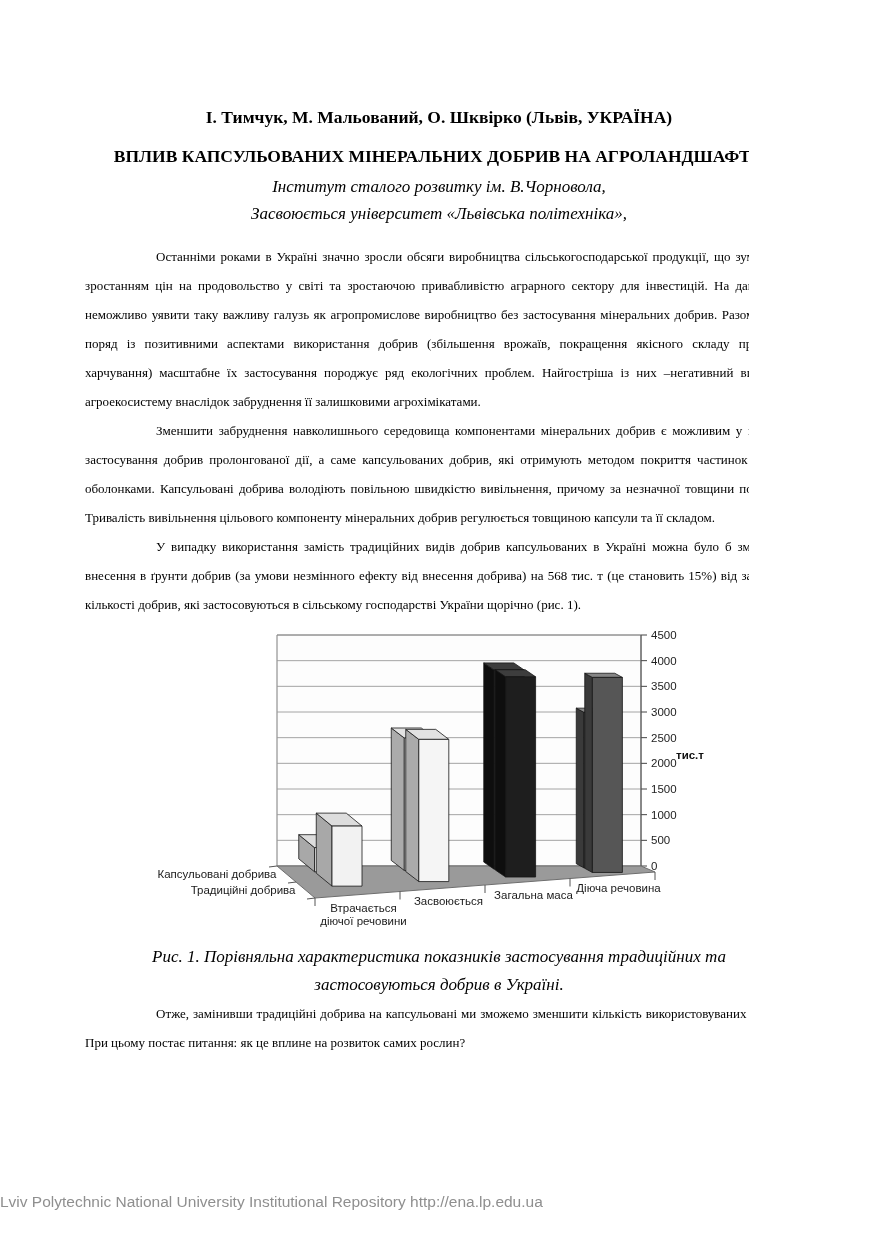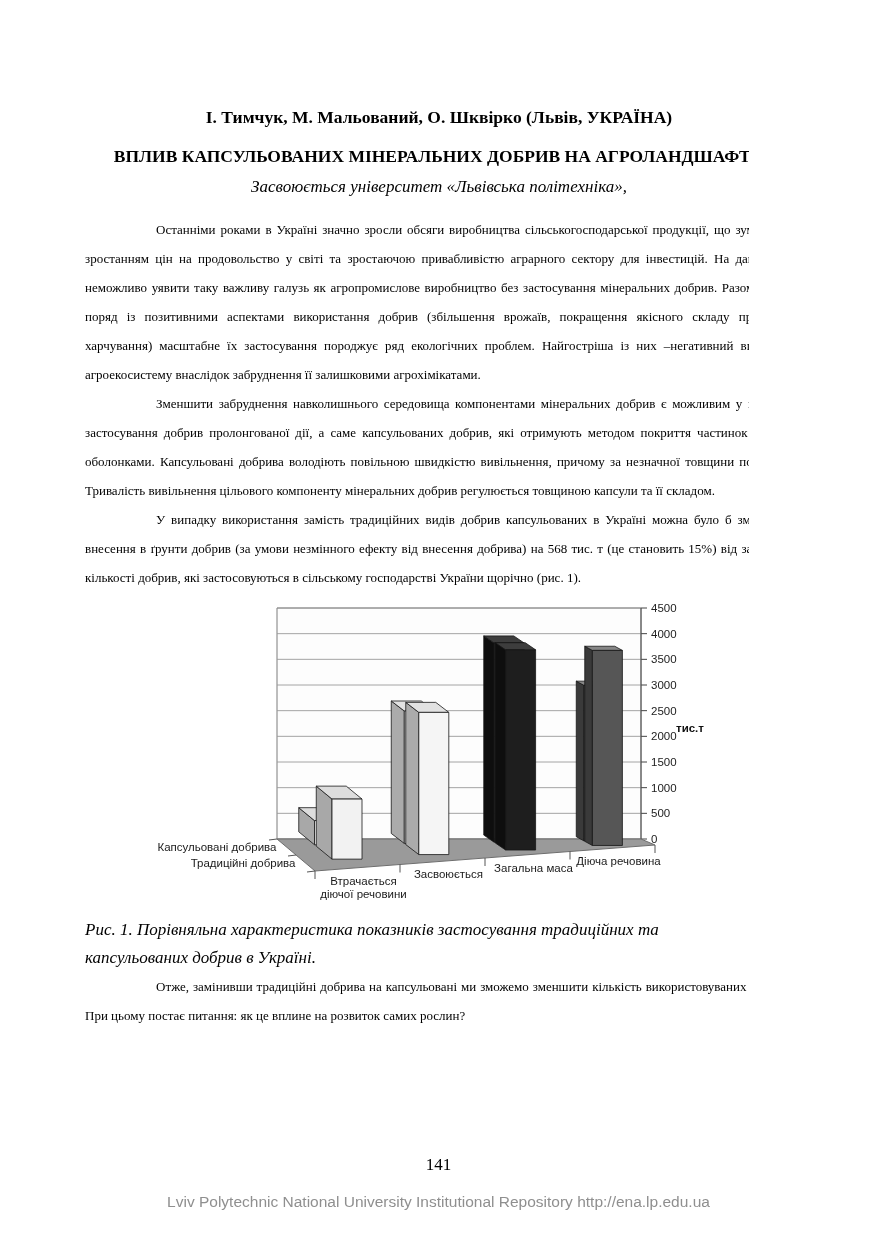--- a/index.html
+++ b/index.html
@@ -12,34 +12,35 @@
     overflow:hidden;
   }
   .column{position:absolute;left:85px;top:103px;width:708px;}
   .authors{margin:0 0 11px 0;text-align:center;font-weight:bold;font-size:17.5px;line-height:28px;}
   .title{margin:0 0 2px 0;text-align:center;font-weight:bold;font-size:17.5px;line-height:29px;}
   .aff{margin:0;text-align:center;font-style:italic;font-size:17px;line-height:27px;}
   .body{margin:0;text-align:justify;font-size:13px;line-height:29px;text-indent:71px;}
   .body.first{margin-top:15px;}
   .chart-wrap{margin:4px 0 0 45px;width:600px;height:318px;}
   .chart-wrap svg{display:block;width:600px;height:318px;}
-  .caption{margin:2px 0 0 0;text-align:left;font-style:italic;font-size:17px;line-height:28px;}
+  .caption{margin:2px 0 0 0;text-align:center;font-style:italic;font-size:17px;line-height:28px;}
   .pagenum{position:absolute;top:1155px;left:0;width:877px;text-align:center;font-size:17px;}
   .footer{
-    position:absolute;top:1193px;left:0;width:877px;text-align:center;
+    position:absolute;top:1193px;left:0;width:877px;
     font-family:"Liberation Sans", sans-serif;font-size:15.5px;color:#8f8f8f;
   }
 </style>
 </head>
 <body>
 
 <div class="page">
   <div class="column">
     <p class="authors">І. Тимчук, М. Мальований, О. Шквірко (Львів, УКРАЇНА)</p>
     <p class="title">ВПЛИВ КАПСУЛЬОВАНИХ МІНЕРАЛЬНИХ ДОБРИВ НА АГРОЛАНДШАФТИ</p>
+    <p class="aff">Інститут сталого розвитку ім. В.Чорновола,</p>
     <p class="aff">Засвоюється університет «Львівська політехніка»,</p>
 
     <p class="body first">Останніми роками в Україні значно зросли обсяги виробництва сільськогосподарської продукції, що зумовлено зростанням цін на продовольство у світі та зростаючою привабливістю аграрного сектору для інвестицій. На даний час неможливо уявити таку важливу галузь як агропромислове виробництво без застосування мінеральних добрив. Разом із тим поряд із позитивними аспектами використання добрив (збільшення врожаїв, покращення якісного складу продуктів харчування) масштабне їх застосування породжує ряд екологічних проблем. Найгостріша із них –негативний вплив на агроекосистему внаслідок забруднення її залишковими агрохімікатами.</p>
     <p class="body">Зменшити забруднення навколишнього середовища компонентами мінеральних добрив є можливим у випадку застосування добрив пролонгованої дії, а саме капсульованих добрив, які отримують методом покриття частинок добрив оболонками. Капсульовані добрива володіють повільною швидкістю вивільнення, причому за незначної товщини покриття. Тривалість вивільнення цільового компоненту мінеральних добрив регулюється товщиною капсули та її складом.</p>
     <p class="body">У випадку використання замість традиційних видів добрив капсульованих в Україні можна було б зменшити внесення в ґрунти добрив (за умови незмінного ефекту від внесення добрива) на 568 тис. т (це становить 15%) від загальної кількості добрив, які застосовуються в сільському господарстві України щорічно (рис. 1).</p>
 
     <div class="chart-wrap">
       <svg id="chart3d" viewBox="130 700 600 318" xmlns="http://www.w3.org/2000/svg">
           <polygon points="277,712 641,712 641,943 277,943" fill="#fdfdfd" stroke="#7d7d7d" stroke-width="1"></polygon>
           <line x1="277" y1="943" x2="641" y2="943" stroke="#9a9a9a" stroke-width="0.9"></line>
@@ -110,20 +111,19 @@
           <text x="276.5" y="955" text-anchor="end" font-family="&quot;Liberation Sans&quot;,sans-serif" font-size="11.5" fill="#1a1a1a">Капсульовані добрива</text>
           <text x="295.5" y="971" text-anchor="end" font-family="&quot;Liberation Sans&quot;,sans-serif" font-size="11.5" fill="#1a1a1a">Традиційні добрива</text>
           <text x="363.5" y="988.75" text-anchor="middle" font-family="&quot;Liberation Sans&quot;,sans-serif" font-size="11.5" fill="#1a1a1a">Втрачається</text>
           <text x="363.5" y="1001.75" text-anchor="middle" font-family="&quot;Liberation Sans&quot;,sans-serif" font-size="11.5" fill="#1a1a1a">діючої речовини</text>
           <text x="448.5" y="982.25" text-anchor="middle" font-family="&quot;Liberation Sans&quot;,sans-serif" font-size="11.5" fill="#1a1a1a">Засвоюється</text>
           <text x="533.5" y="975.75" text-anchor="middle" font-family="&quot;Liberation Sans&quot;,sans-serif" font-size="11.5" fill="#1a1a1a">Загальна маса</text>
           <text x="618.5" y="969.25" text-anchor="middle" font-family="&quot;Liberation Sans&quot;,sans-serif" font-size="11.5" fill="#1a1a1a">Діюча речовина</text>
         </svg>
     </div>
 
-    <p class="caption"><span>Рис. 1. Порівняльна характеристика показників застосування традиційних та</span><br><span>капсульованих добрив в Україні.</span></p>
+    <p class="caption"><span>Рис. 1. Порівняльна характеристика показників застосування традиційних та</span><br><span>застосовуються добрив в Україні.</span></p>
 
     <p class="body">Отже, замінивши традиційні добрива на капсульовані ми зможемо зменшити кількість використовуваних добрив. При цьому постає питання: як це вплине на розвиток самих рослин?</p>
   </div>
 
-  <div class="pagenum">141</div>
   <div class="footer">Lviv Polytechnic National University Institutional Repository http://ena.lp.edu.ua</div>
 </div>
 
 </body></html>

